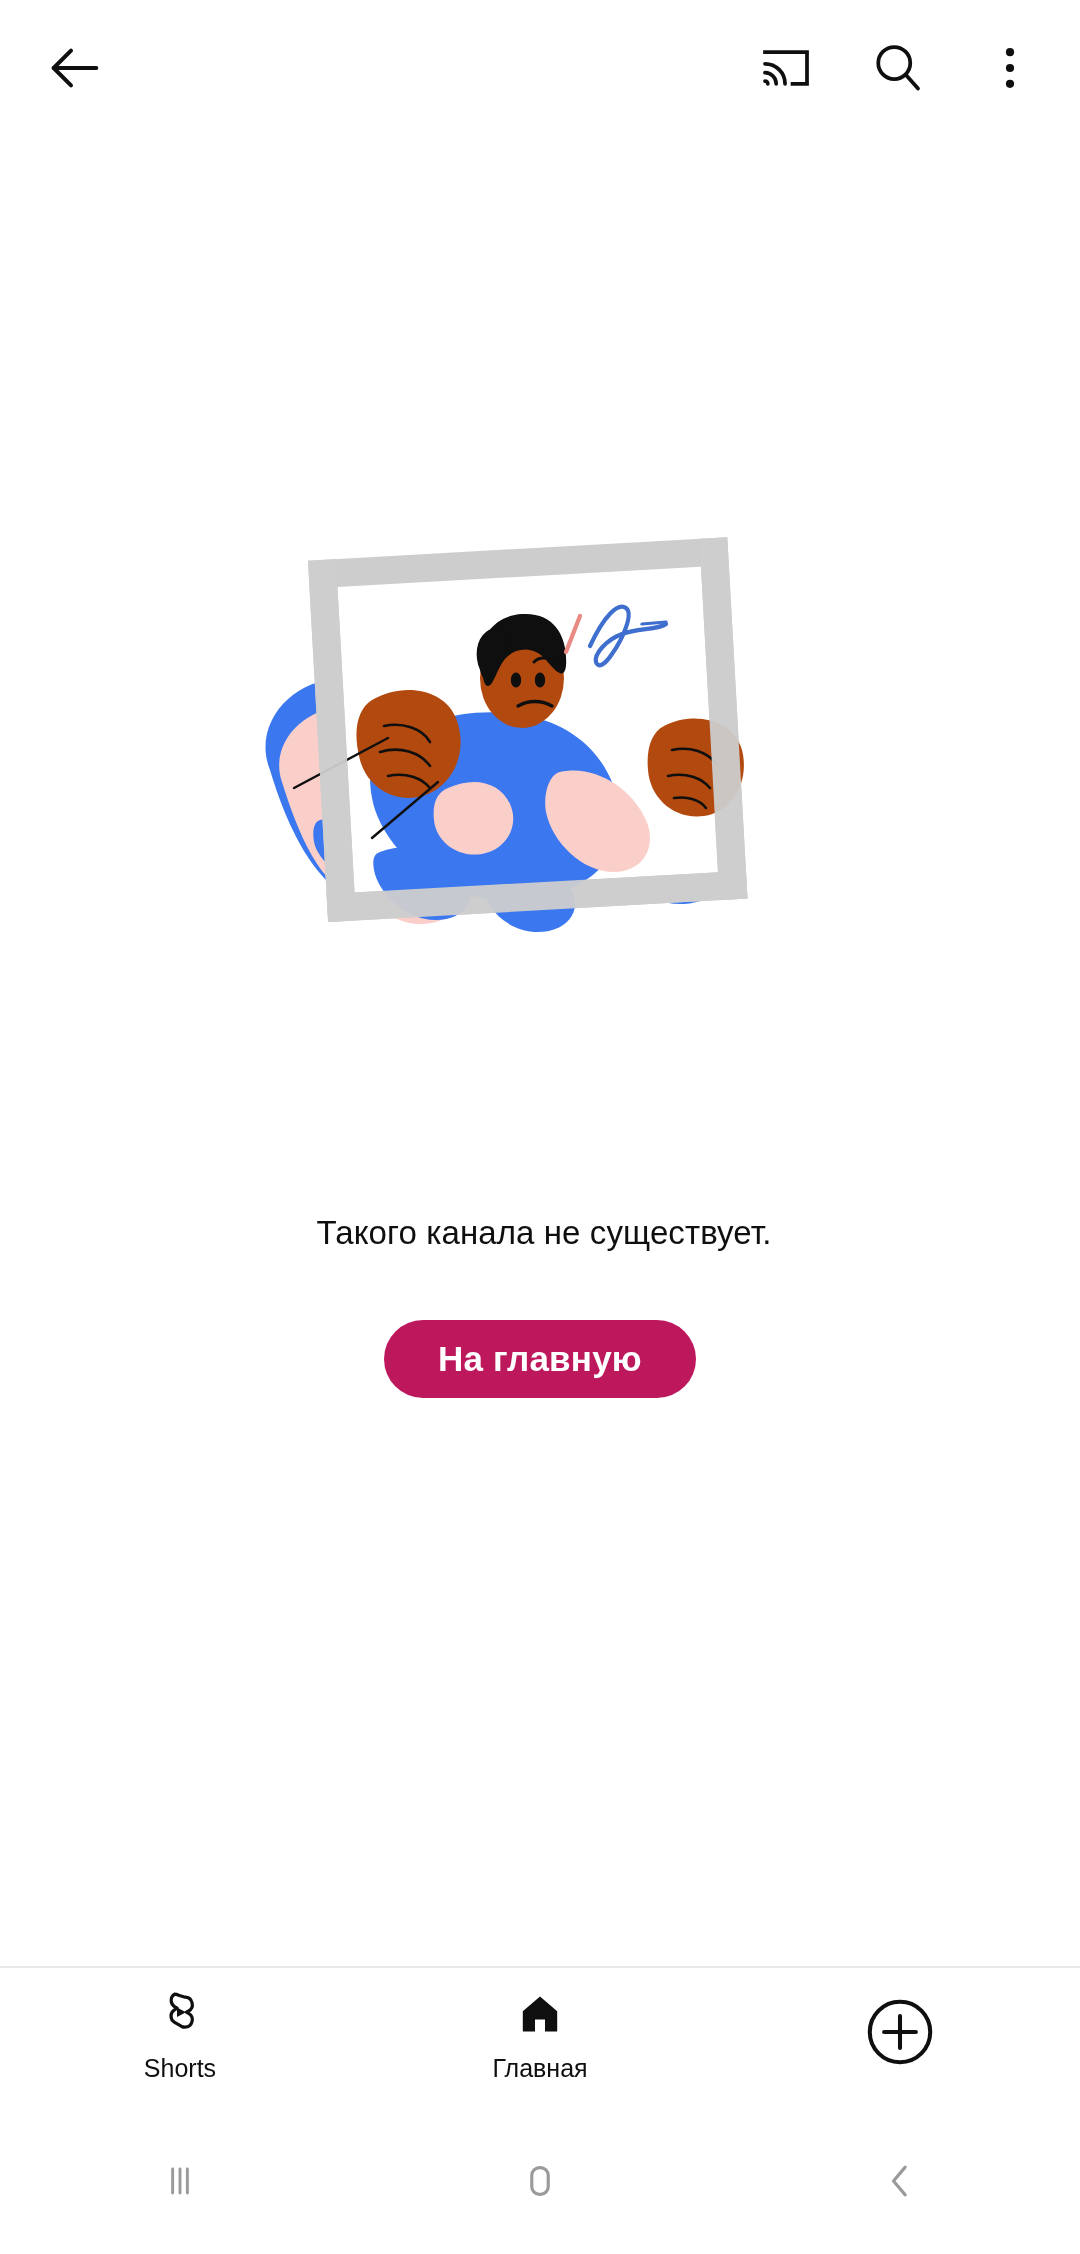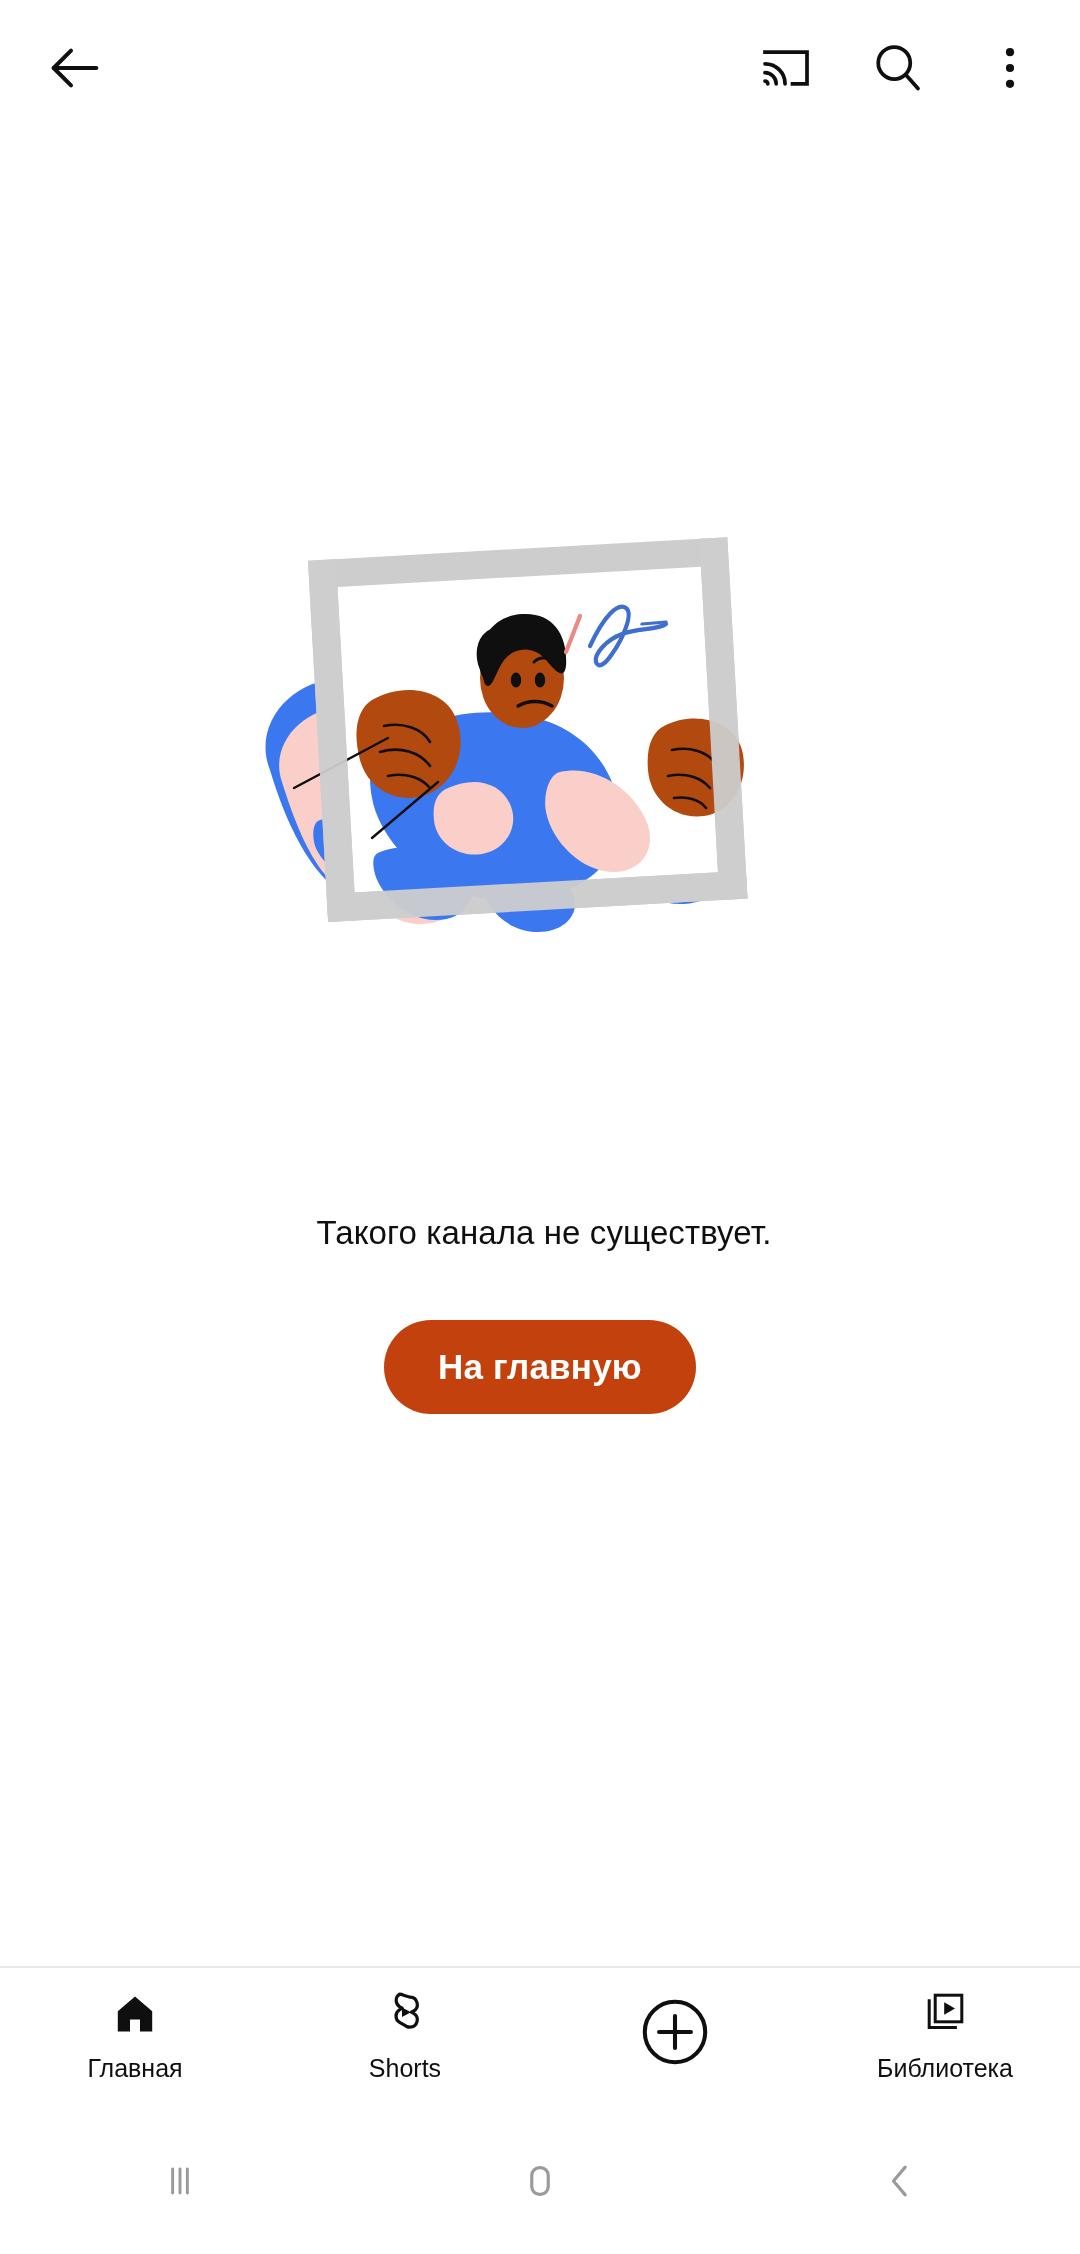--- a/index.html
+++ b/index.html
@@ -43,23 +43,23 @@
     font-size:33px; line-height:42px;
     color:#0f0f0f;
     letter-spacing:0.1px;
   }
   .cta-wrap{
     position:absolute; left:0; top:1185px; width:1080px;
     display:flex; justify-content:center;
   }
   .cta-button{
     display:flex; align-items:center; justify-content:center;
-    height:94px; padding:0 54px;
+    height:78px; padding:0 54px;
     border:none; border-radius:47px;
-    background:#c2410c; color:#ffffff;
+    background:#be185d; color:#ffffff;
     font-family:"Liberation Sans", sans-serif;
     font-size:35px; font-weight:700; letter-spacing:0.2px;
     cursor:pointer;
   }
 
   
   .bottom-nav{
     position:absolute; left:0; top:1966px; width:1080px; height:145px;
     border-top:2px solid #e8e8e8;
     background:#ffffff;
@@ -238,60 +238,50 @@
 
   <div class="cta-wrap">
     <button class="cta-button">На главную</button>
   </div>
 </div>
 
 <div class="bottom-nav">
 
   <div class="nav-item">
     <span class="nav-icon">
-      <svg width="48" height="48" viewBox="0 0 24 24" fill="#0f0f0f">
-        <path d="M12 3.2 3.4 10.6V20.8h6.1v-6.1h5v6.1h6.1V10.6z"></path>
-      </svg>
-    </span>
-    <span class="nav-label">Главная</span>
-  </div>
-
-  <div class="nav-item">
-    <span class="nav-icon">
       <svg width="48" height="48" viewBox="0 0 24 24" fill="none" stroke="#0f0f0f" stroke-width="1.6">
         <path d="M14.6 3.6a3.7 3.7 0 0 1 1.7 6.9l-1.1.6 1.1.6a3.7 3.7 0 0 1-1.8 6.9
                  c-.7 0-1.3-.2-1.9-.5l-3.3-1.9a3.7 3.7 0 0 1 .1-6.4l1.2-.7-1.2-.7
                  A3.7 3.7 0 0 1 9.3 2.1c.7 0 1.4.2 2 .5z" stroke-linejoin="round"></path>
         <path d="M10.5 8.7 15 11.1l-4.5 2.4z" fill="#0f0f0f" stroke="none"></path>
       </svg>
     </span>
     <span class="nav-label">Shorts</span>
   </div>
 
+  <div class="nav-item">
+    <span class="nav-icon">
+      <svg width="48" height="48" viewBox="0 0 24 24" fill="#0f0f0f">
+        <path d="M12 3.2 3.4 10.6V20.8h6.1v-6.1h5v6.1h6.1V10.6z"></path>
+      </svg>
+    </span>
+    <span class="nav-label">Главная</span>
+  </div>
+
   <div class="nav-item nav-item-create">
     <span class="nav-icon">
       <svg width="78" height="78" viewBox="0 0 24 24" fill="none" stroke="#0f0f0f" stroke-width="1.25">
         <circle cx="12" cy="12" r="9.3"></circle>
         <path d="M12 7.1v9.8M7.1 12h9.8" stroke-linecap="round"></path>
       </svg>
     </span>
     <span class="nav-label"></span>
   </div>
 
 
-  <div class="nav-item">
-    <span class="nav-icon">
-      <svg width="48" height="48" viewBox="0 0 24 24" fill="none" stroke="#0f0f0f" stroke-width="1.5">
-        <path d="M4.1 5.4v13.3h13.1" stroke-linecap="square"></path>
-        <rect x="7.1" y="2.6" width="13.3" height="13.3"></rect>
-        <path d="M11.6 6.1 17 9.25l-5.4 3.15z" fill="#0f0f0f" stroke="none"></path>
-      </svg>
-    </span>
-    <span class="nav-label">Библиотека</span>
-  </div>
 </div>
 
 <div class="sysbar">
   <div class="sys-btn">
     <span>
       <svg width="52" height="52" viewBox="0 0 24 24" fill="none" stroke="#9a9a9a" stroke-width="1.35" stroke-linecap="round">
         <path d="M8.6 6.5v11M12 6.5v11M15.4 6.5v11"></path>
       </svg>
     </span>
   </div>

